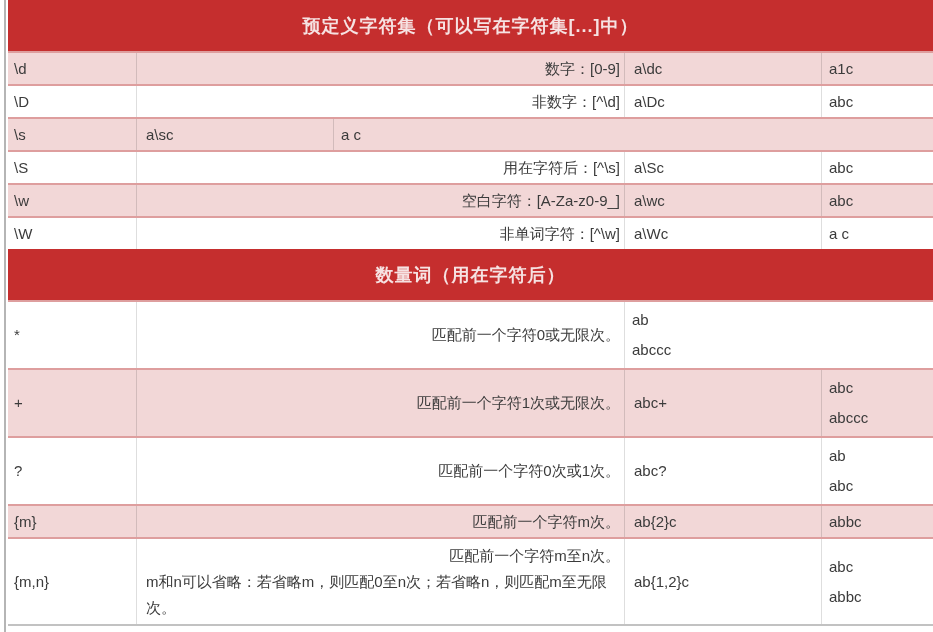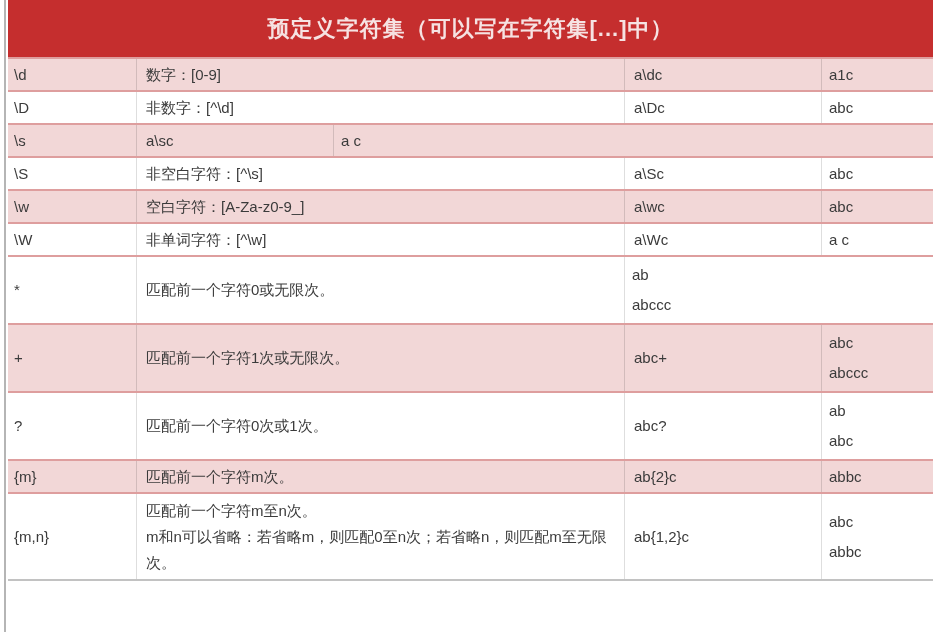--- a/index.html
+++ b/index.html
@@ -20,24 +20,24 @@
     left: 4px; top: 0; bottom: 0;
     width: 2px;
     background: var(--page_border, #b5b5b5);
   }
   .table {
     position: absolute;
     left: 8px; top: 0; right: 0;
     border-bottom: 2px solid var(--bottom_border, #c2c2c2);
   }
   .s-header {
-    height: 57px;
+    height: 51px;
     background: var(--header_bg, #c52e2e);
     color: var(--header_text, #f6e2e2);
-    font-size: 22px;
+    font-size: 18px;
     font-weight: bold;
     display: flex;
     align-items: center;
     justify-content: center;
     letter-spacing: 1px;
   }
   .row {
     display: flex;
     align-items: stretch;
     min-height: 33px;
@@ -51,21 +51,21 @@
     display: flex;
     flex-direction: column;
     justify-content: center;
     font-size: 15px;
     line-height: 26px;
     border-right: 1px solid var(--cell_divider, rgba(0,0,0,0.12));
     padding: 2px 4px 2px 6px;
     overflow: hidden;
   }
   .c-pattern { flex: 0 0 129px; padding-left: 6px; }
-  .c-desc    { flex: 0 0 488px; padding-left: 9px; }
+  .c-desc    { flex: 0 0 488px; padding-left: 9px; align-items: flex-end; }
   .c-example { flex: 0 0 197px; padding-left: 9px; }
   .c-match   { flex: 1 1 auto; border-right: none; padding-left: 7px; }
   .tall .match-line { line-height: 30px; }
   .desc-line { line-height: 26px; }
 </style>
 </head>
 <body>
 
 <div class="page">
   <div class="gutter-line"></div>
@@ -94,21 +94,21 @@
       <div class="row shaded">
         <div class="cell c-pattern">\s</div>
         <div class="cell c-example">a\sc</div>
         <div class="cell c-match">
           <div class="match-line">a c</div>
         </div>
       </div>
       <div class="row">
         <div class="cell c-pattern">\S</div>
         <div class="cell c-desc">
-          <div class="desc-line">非空白字符：[^\s]</div>
+          <div class="desc-line">用在字符后：[^\s]</div>
         </div>
         <div class="cell c-example">a\Sc</div>
         <div class="cell c-match">
           <div class="match-line">abc</div>
         </div>
       </div>
       <div class="row shaded">
         <div class="cell c-pattern">\w</div>
         <div class="cell c-desc">
           <div class="desc-line">空白字符：[A-Za-z0-9_]</div>
@@ -121,20 +121,21 @@
       <div class="row">
         <div class="cell c-pattern">\W</div>
         <div class="cell c-desc">
           <div class="desc-line">非单词字符：[^\w]</div>
         </div>
         <div class="cell c-example">a\Wc</div>
         <div class="cell c-match">
           <div class="match-line">a c</div>
         </div>
       </div>
+      <div class="s-header">数量词（用在字符后）</div>
       <div class="row tall">
         <div class="cell c-pattern">*</div>
         <div class="cell c-desc">
           <div class="desc-line">匹配前一个字符0或无限次。</div>
         </div>
         <div class="cell c-match">
           <div class="match-line">ab</div>
           <div class="match-line">abccc</div>
         </div>
       </div>

